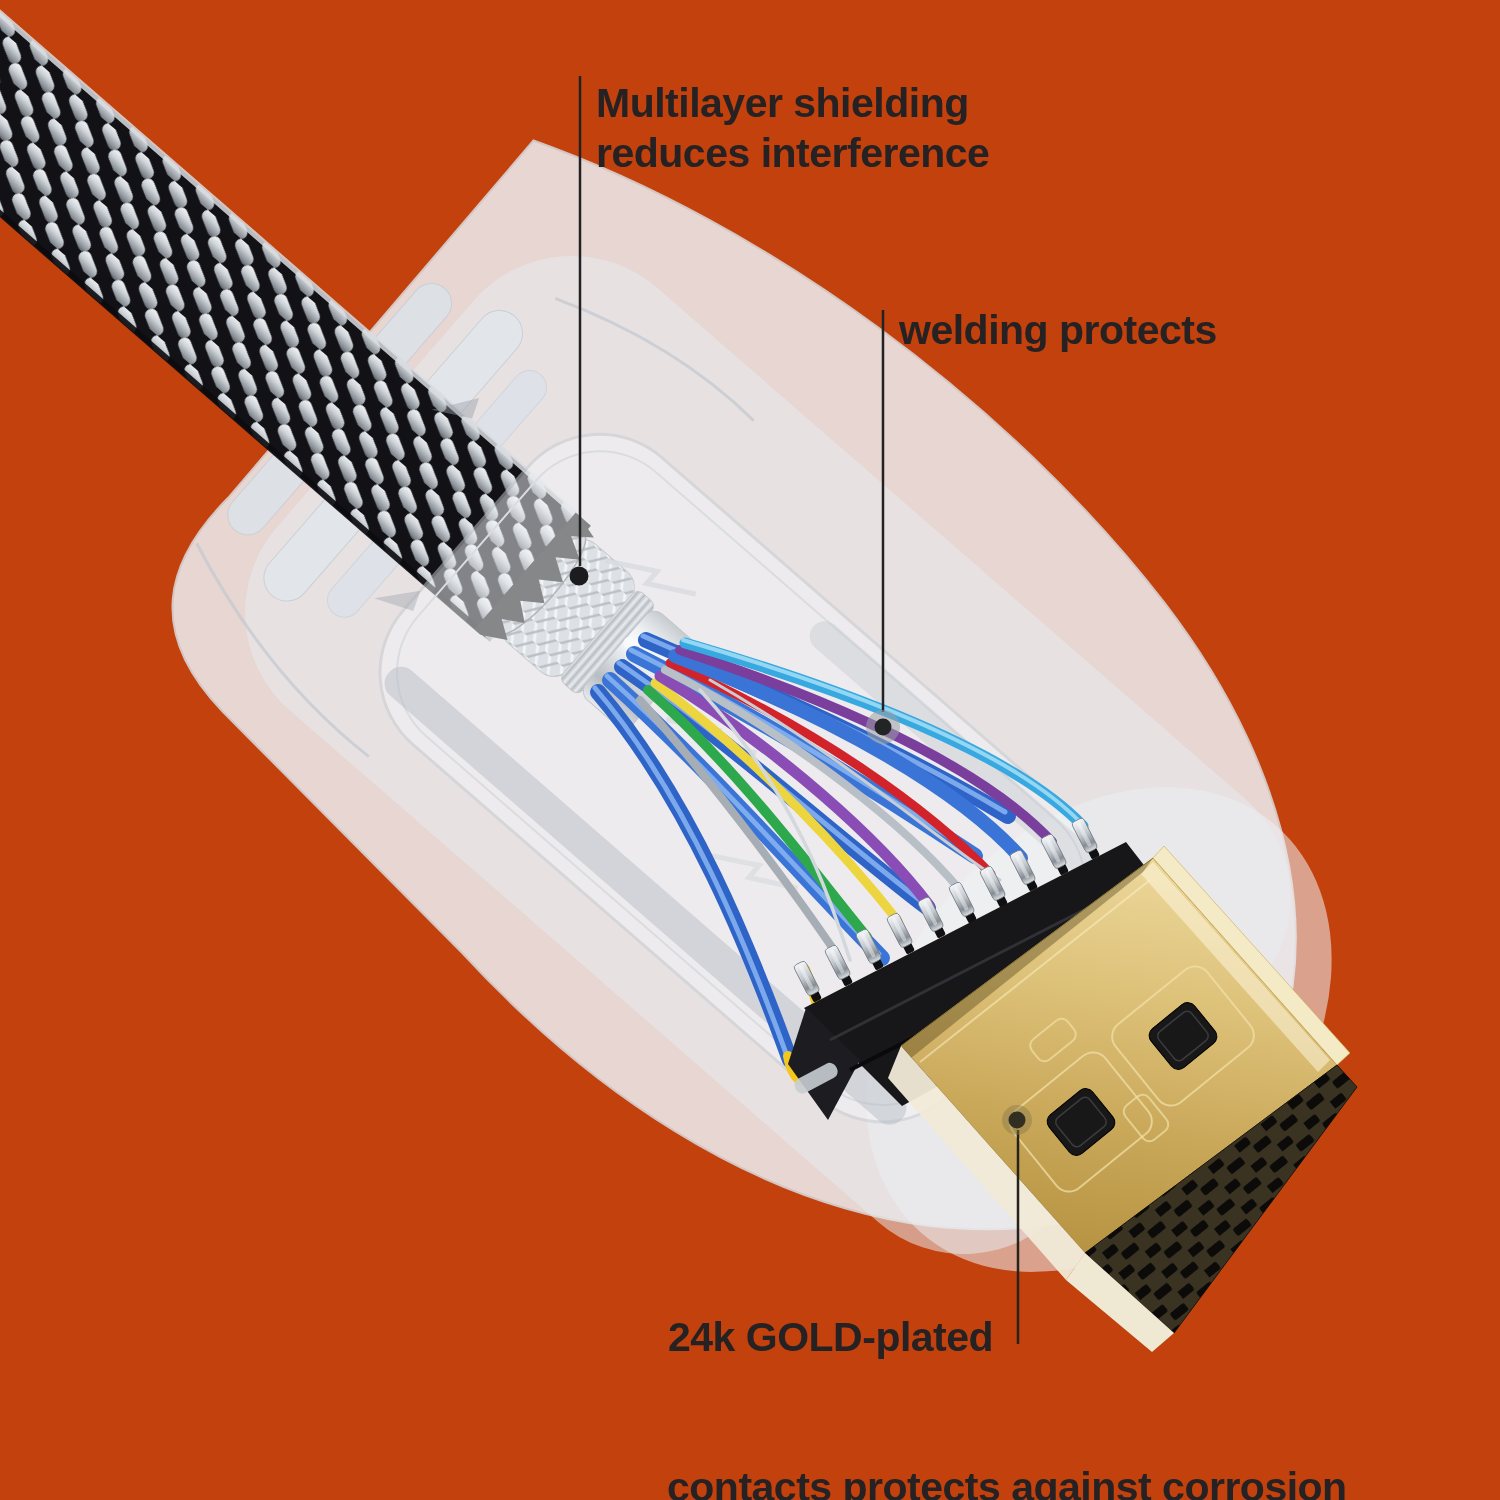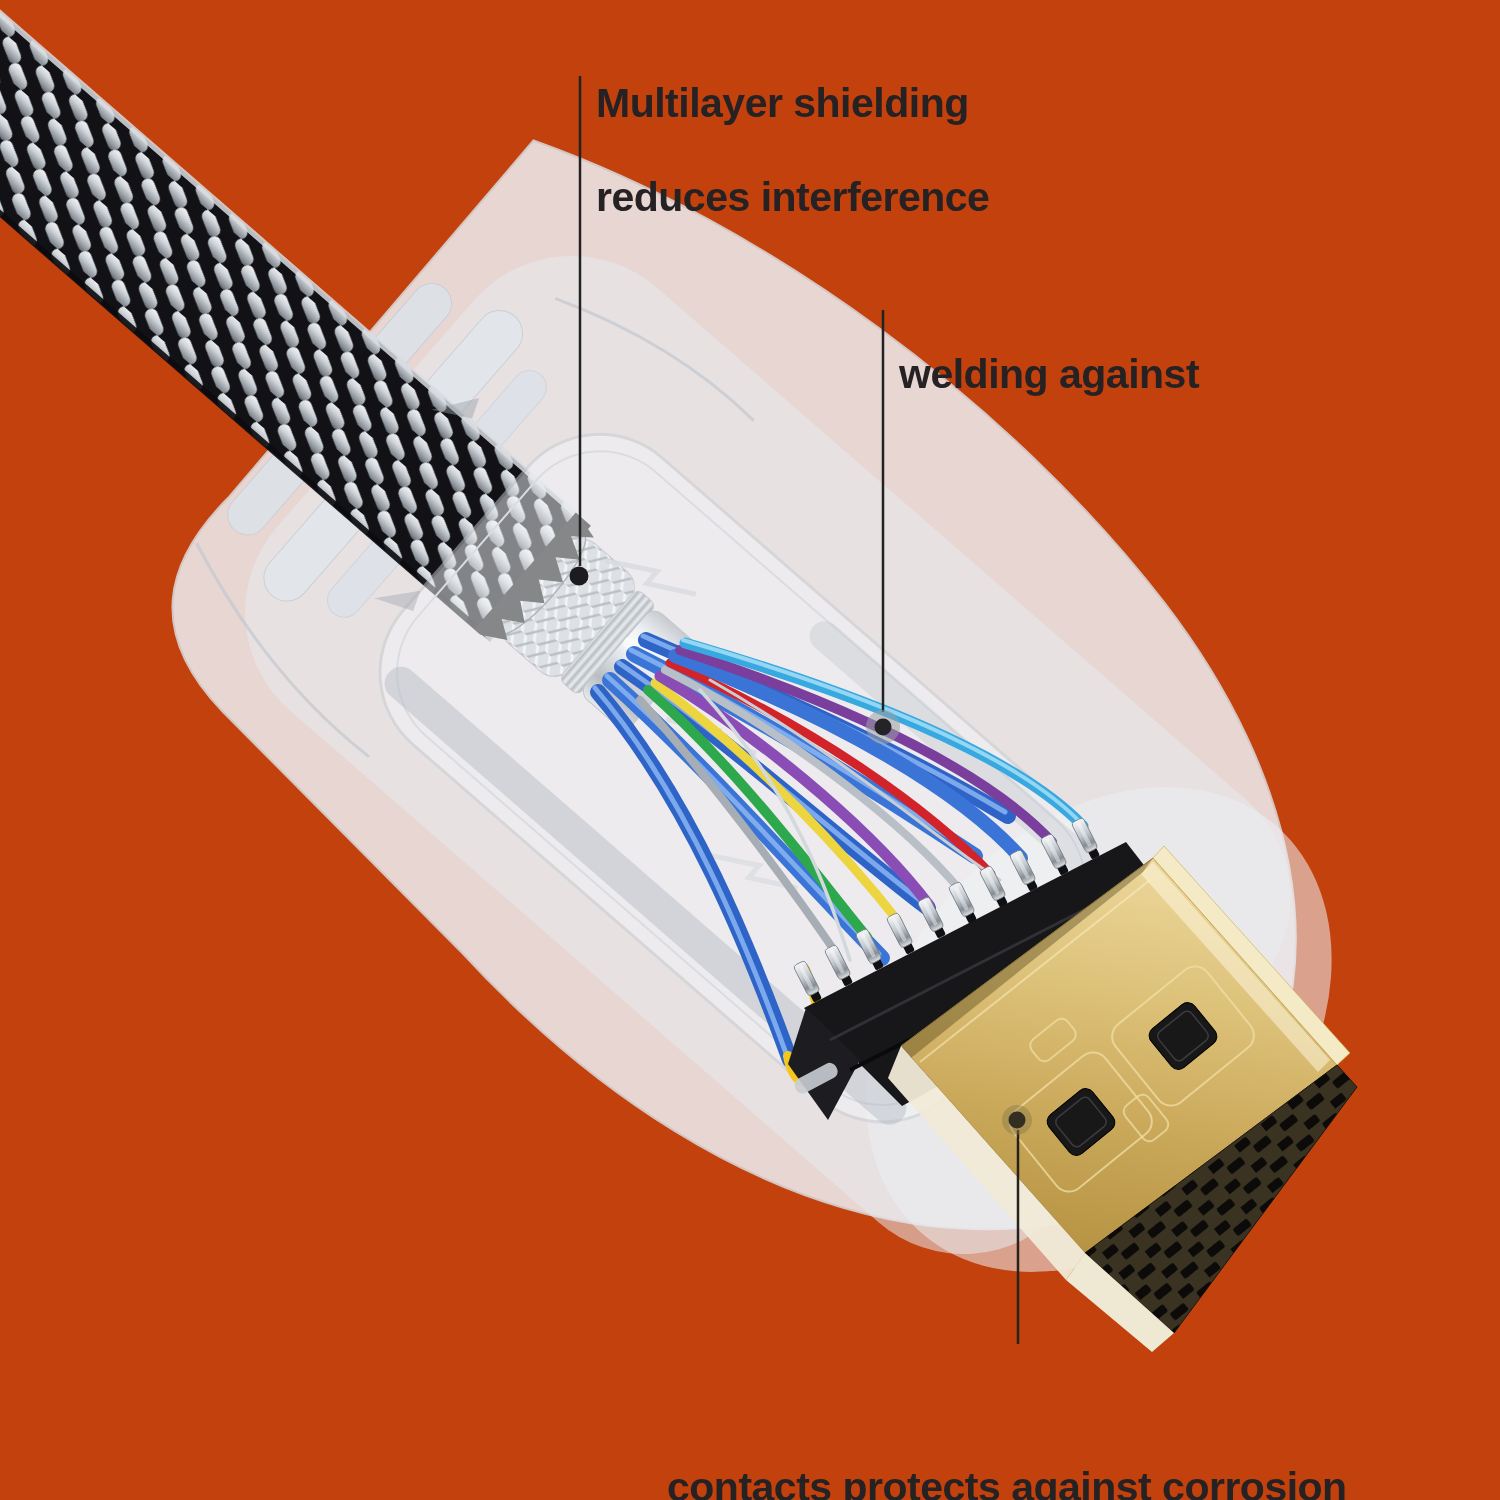--- a/index.html
+++ b/index.html
@@ -1,21 +1,21 @@
 <!DOCTYPE html>
 <html><head>
 <meta charset="utf-8">
 <style>
   html,body{margin:0;padding:0;background:#ffffff;}
   .stage{position:relative;width:1500px;height:1500px;background:#c2410c;overflow:hidden;
          font-family:"Liberation Sans","DejaVu Sans",sans-serif;}
   .stage svg{position:absolute;left:0;top:0;}
   .callout{position:absolute;font-weight:bold;font-size:41px;line-height:50px;
            letter-spacing:-0.5px;color:#262223;white-space:nowrap;}
-  .callout .l2{display:block;margin-top:44px;}
+  .callout .l2{display:block;}
 </style>
 </head>
 <body>
 
 <div class="stage">
 
 <svg width="1500" height="1500" viewBox="0 0 1500 1500">
   <defs>
     <linearGradient id="silverBar" x1="0" y1="0" x2="1" y2="1">
       <stop offset="0" stop-color="#ffffff"></stop>
@@ -225,18 +225,19 @@
     <circle cx="1017" cy="1120" r="8.5" fill="#332e22"></circle>
   </g>
 </svg>
 
   <div class="callout" style="left:596px;top:78px;">
     <span>Multilayer shielding</span>
     <span class="l2">reduces interference</span>
   </div>
 
   <div class="callout" style="left:899px;top:305px;">
-    <span class="l2">welding against</span>
+    <span class="l2">welding protects</span>
   </div>
 
+  <div class="callout" style="left:668px;top:1312px;">24k GOLD-plated</div>
   <div class="callout" style="left:667px;top:1462px;">contacts protects against corrosion</div>
 
 </div>
 
 </body></html>

